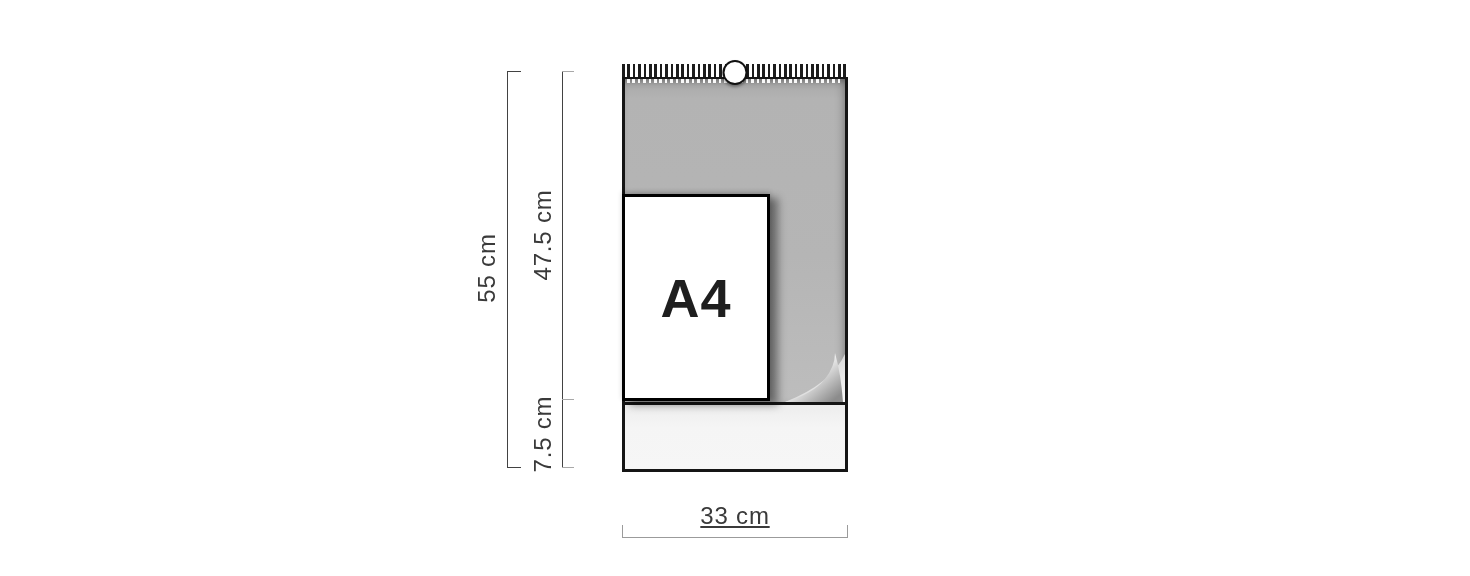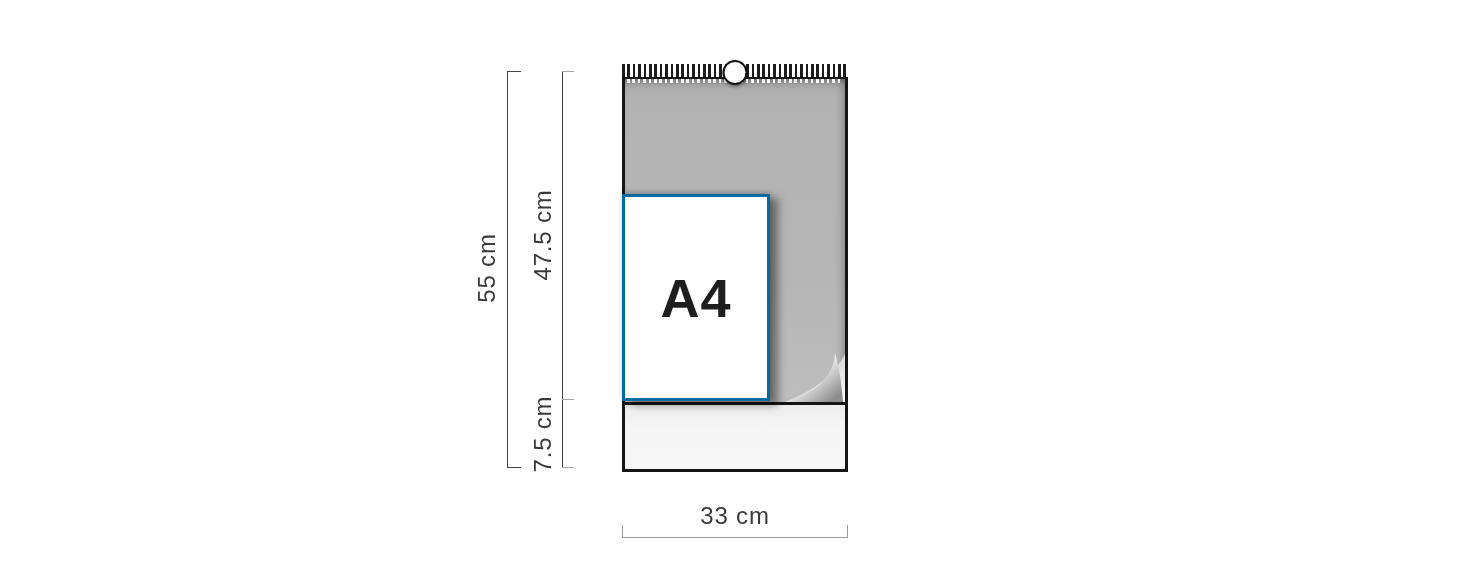--- a/index.html
+++ b/index.html
@@ -8,21 +8,21 @@
     font-family:"Liberation Sans","DejaVu Sans",sans-serif;
   }
   
   .vline{position:absolute;width:0;border-left:1.5px solid #424242;}
   .hcap{position:absolute;height:0;border-top:1.5px solid #424242;width:14px;}
   .hcap.light{border-top-color:#a8a8a8;}
   .dim-label{
     position:absolute;color:#3a3a3a;font-size:24px;letter-spacing:.8px;
     white-space:nowrap;transform:translate(-50%,-50%) rotate(-90deg);
   }
-  .dim-label.horiz{transform:translate(-50%,-50%);}
+  .dim-label.horiz{transform:translate(-50%,-50%);text-decoration:underline;}
   .bottom-line{position:absolute;left:622px;top:537px;width:226px;height:0;border-top:1.5px solid #9b9b9b;}
   .vcap{position:absolute;width:0;height:12px;border-left:1.5px solid #9b9b9b;top:525px;}
   
   .calendar{position:absolute;left:622px;top:62px;width:226px;height:410px;}
   .binding{
     position:absolute;left:0;top:2px;width:226px;height:14px;
     background:repeating-linear-gradient(to right,#1c1c1c 0 2.6px,transparent 2.6px 5.4px);
   }
   .page{
     position:absolute;left:0;top:15px;width:226px;height:325px;box-sizing:border-box;
@@ -40,21 +40,21 @@
     box-shadow:0 2px 3px rgba(0,0,0,.35);z-index:6;
   }
   .footer{
     position:absolute;left:0;top:340px;width:226px;height:70px;box-sizing:border-box;
     background:linear-gradient(180deg,#ededed 0%,#f5f5f5 35%,#f6f6f6 100%);
     border:3.5px solid #151515;border-top:3px solid #151515;z-index:2;
   }
   .curl{position:absolute;right:3px;top:290px;z-index:3;}
   .a4{
     position:absolute;left:622px;top:194px;width:148px;height:207px;box-sizing:border-box;
-    background:#ffffff;border:3px solid #0369a1;z-index:5;
+    background:#ffffff;border:3px solid #000000;z-index:5;
     box-shadow:8px 4px 8px rgba(0,0,0,.42), 0 -2px 5px rgba(0,0,0,.18);
     display:flex;align-items:center;justify-content:center;
   }
   .a4-text{font-size:54px;font-weight:700;color:#1e1e1e;letter-spacing:1px;line-height:1;}
 </style>
 </head>
 <body>
 
 <div class="canvas">
 

